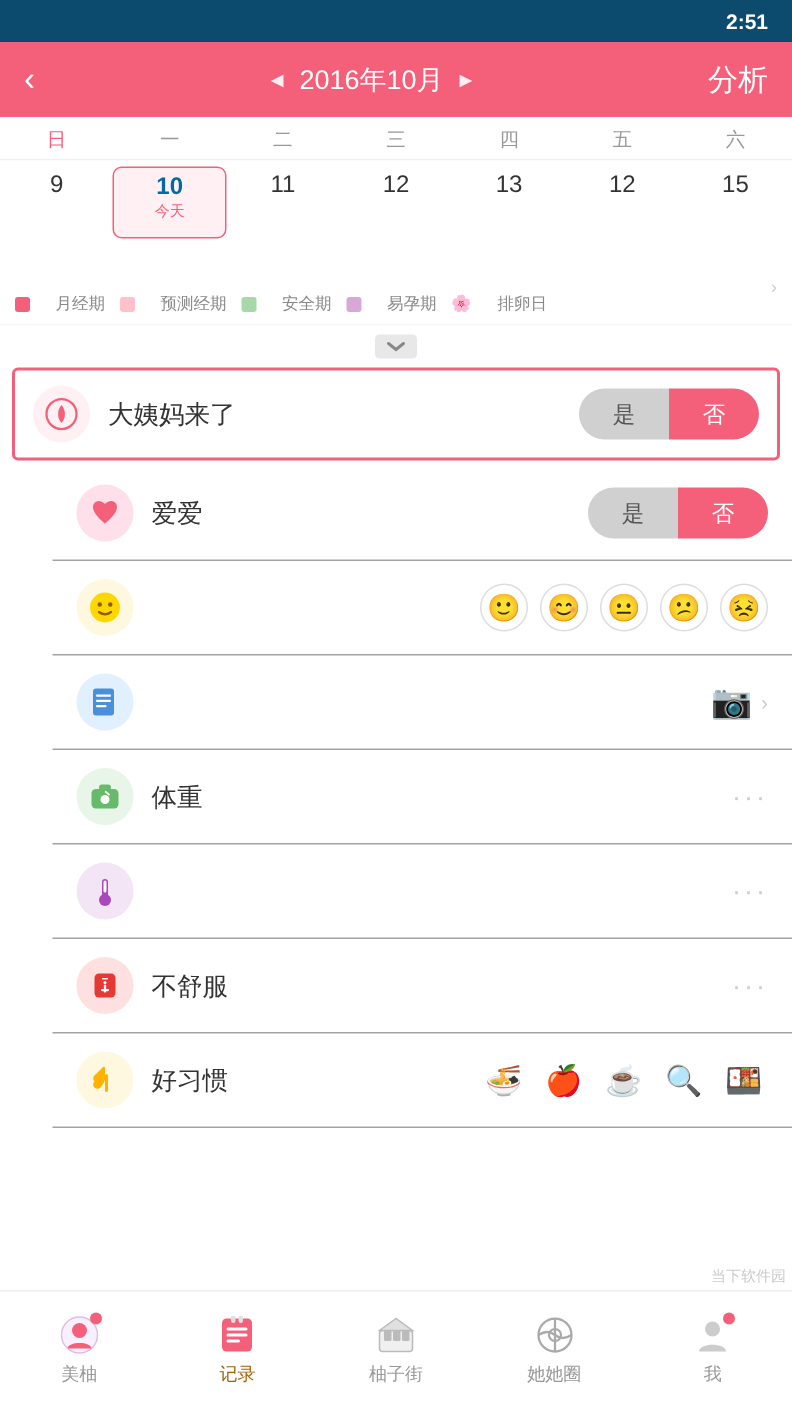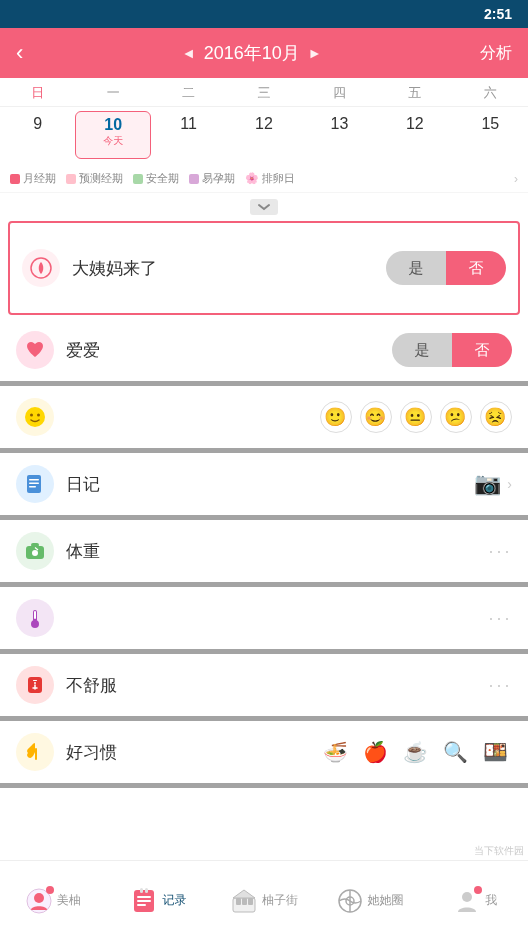--- a/index.html
+++ b/index.html
@@ -48,21 +48,21 @@
       display: flex;
       align-items: center;
       gap: 8px;
     }
     .header-title .arrow {
       font-size: 14px;
       color: rgba(255,255,255,0.9);
     }
     .header-action {
       color: white;
-      font-size: 16px;
+      font-size: 20px;
       cursor: pointer;
     }
 
     
     .cal-weekdays {
       display: grid;
       grid-template-columns: repeat(7, 1fr);
       background: #fff;
       border-bottom: 1px solid #f0f0f0;
       padding: 6px 0 4px;
@@ -114,23 +114,24 @@
       align-items: center;
       padding: 6px 10px;
       background: #fff;
       border-bottom: 1px solid #f5f5f5;
       gap: 10px;
       flex-wrap: wrap;
     }
     .legend-item {
       display: flex;
       align-items: center;
-      gap: 3px;
+      gap: 17px;
       font-size: 11px;
       color: #888;
+      margin-top: 24px;
     }
     .legend-dot {
       width: 10px;
       height: 10px;
       border-radius: 2px;
     }
     .legend-arrow {
       margin-left: auto;
       color: #ccc;
       font-size: 12px;
@@ -157,28 +158,29 @@
     
     .content-section {
       background: #fff;
       flex: 1;
     }
 
     .row-item {
       display: flex;
       align-items: center;
       padding: 12px 16px;
-      border-bottom: 5px solid #a3a3a3;
+      border-bottom: 1px solid #a3a3a3;
       min-height: 62px;
+      margin-left: 35px;
     }
     .row-item.highlighted {
       border: 2px solid #f4607a;
       border-radius: 4px;
       margin: 4px 8px;
-      padding: 26px 12px;
+      padding: 10px 12px;
     }
 
     .row-icon {
       width: 38px;
       height: 38px;
       border-radius: 50%;
       display: flex;
       align-items: center;
       justify-content: center;
       font-size: 20px;
@@ -289,21 +291,21 @@
       left: 0;
       right: 0;
       height: 80px;
       background: #fff;
       border-top: 1px solid #eee;
       display: flex;
     }
     .nav-item {
       flex: 1;
       display: flex;
-      flex-direction: row;
+      flex-direction: column;
       align-items: center;
       justify-content: center;
       gap: 4px;
       cursor: pointer;
     }
     .nav-icon {
       width: 28px;
       height: 28px;
       border-radius: 50%;
       display: flex;
@@ -321,21 +323,21 @@
       top: -1px;
       right: -1px;
     }
     .nav-label {
       font-size: 12px;
       color: #999;
     }
     .nav-label.active {
       color: #f4607a;
     }
-    .nav-item.active .nav-label { color: #0c4a6e; }
+    .nav-item.active .nav-label { color: #a16207; }
 
     
     .watermark {
       position: absolute;
       bottom: 82px;
       right: 4px;
       font-size: 10px;
       color: rgba(150,150,150,0.5);
     }
   </style>
@@ -472,21 +474,20 @@
 
   <div class="row-item">
     <div class="row-icon" style="background:#e0f0ff;">
       <svg width="22" height="22" viewBox="0 0 22 22">
           <rect x="3" y="2" width="14" height="18" rx="2" fill="#4a90d9"></rect>
           <rect x="5" y="6" width="10" height="1.5" rx="0.7" fill="white"></rect>
           <rect x="5" y="9.5" width="10" height="1.5" rx="0.7" fill="white"></rect>
           <rect x="5" y="13" width="7" height="1.5" rx="0.7" fill="white"></rect>
         </svg>
     </div>
-    <span class="row-label">日记</span>
     <div class="diary-actions">
       <span class="diary-camera">📷</span>
       <span class="diary-arrow">›</span>
     </div>
   </div>
 
   <div class="row-item">
     <div class="row-icon" style="background:#e8f5e9;">
       <svg width="22" height="22" viewBox="0 0 22 22">
           <rect x="2" y="6" width="18" height="13" rx="3" fill="#66bb6a"></rect>

